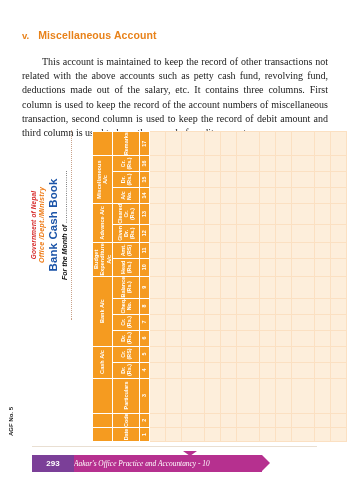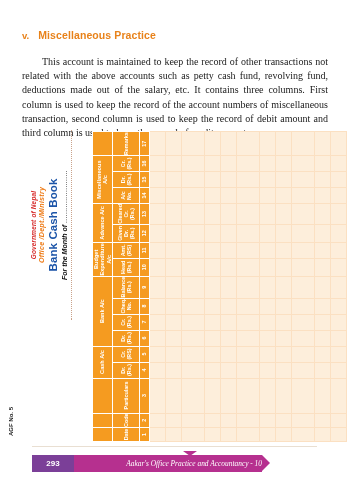--- a/index.html
+++ b/index.html
@@ -126,21 +126,21 @@
     position:absolute;left:32px;top:0px;width:42px;height:17px;
     background:#7b3f98;color:#ffffff;
     font-family:"Liberation Sans", sans-serif;font-weight:bold;
     font-size:8px;display:flex;align-items:center;justify-content:center;
   }
   .foot .bar{
     position:absolute;left:62px;top:0px;width:200px;height:17px;
     background:#b6308f;color:#ffffff;
     display:flex;align-items:center;
     font-family:"Liberation Serif", serif;font-style:italic;
-    font-size:7.4px;padding-left:12px;box-sizing:border-box;justify-content:flex-end;
+    font-size:7.4px;padding-left:12px;box-sizing:border-box;
   }
   .foot .bar::after{
     content:"";position:absolute;right:-8px;top:0;
     border-left:8px solid #b6308f;
     border-top:8.5px solid transparent;border-bottom:8.5px solid transparent;
   }
   .foot .notch{
     position:absolute;left:183px;top:-4px;
     width:0;height:0;
     border-left:7px solid transparent;border-right:7px solid transparent;
@@ -151,21 +151,21 @@
     background:#e9dfd2;
   }
 </style>
 </head>
 <body>
 
 <div id="page">
 
   <div class="heading">
     <span class="num">v.</span>
-    <span class="ttl">Miscellaneous Practice</span>
+    <span class="ttl">Miscellaneous Account</span>
   </div>
 
   <p class="para">This account is maintained to keep the record of other transactions not related with the above accounts such as petty cash fund, revolving fund, deductions made out of the salary, etc. It contains three columns. First column is used to keep the record of the account numbers of miscellaneous transaction, second column is used to keep the record of debit amount and third column is used to keep the record of credit amount.</p>
 
   <div id="formzone">
     <div id="rot">
 
       <div class="agf">AGF No. 5</div>
 
       <div class="titleblock">

